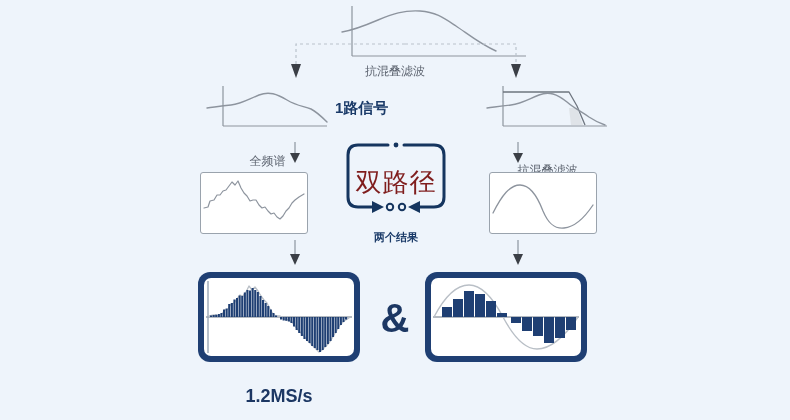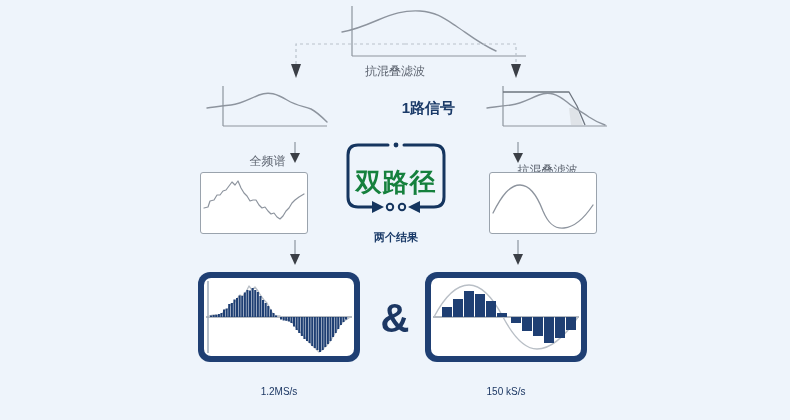--- a/index.html
+++ b/index.html
@@ -26,41 +26,41 @@
     color: #5d6470;
     font-size: 12px;
     text-align: center;
     line-height: 15px;
     white-space: nowrap;
   }
   .cap-navy-bold {
     color: #1a3a68;
     font-size: 15px;
     font-weight: bold;
-    text-align: right;
+    text-align: left;
     white-space: nowrap;
   }
   .cap-navy-mid {
     color: #1a3a68;
     font-size: 11px;
     font-weight: bold;
     text-align: center;
     white-space: nowrap;
   }
   .rate-label {
     color: #1c3763;
-    font-size: 10px;
+    font-size: 18px;
+    font-weight: bold;
+    text-align: center;
+    white-space: nowrap;
+  }
+  .badge-text {
+    color: #7f1d1d;
+    font-size: 26px;
     font-weight: normal;
-    text-align: center;
-    white-space: nowrap;
-  }
-  .badge-text {
-    color: #15803d;
-    font-size: 26px;
-    font-weight: bold;
     letter-spacing: 1px;
     white-space: nowrap;
   }
   .amp {
     color: #1c3763;
     font-size: 40px;
     font-weight: bold;
     line-height: 1;
   }
 
@@ -278,15 +278,14 @@
           <rect x="80" y="39" width="10" height="6"></rect>
           <rect x="91" y="39" width="10" height="14"></rect>
           <rect x="102" y="39" width="10" height="19"></rect>
           <rect x="113" y="39" width="10" height="26"></rect>
           <rect x="124" y="39" width="10" height="21"></rect>
           <rect x="135" y="39" width="10" height="13"></rect>
         </g>
       </svg>
     </div>
   </div>
-  <div class="abs rate-label" style="left:425px; top:386px; width:162px;">150 kS/s</div>
 
 </div>
 
 </body></html>

